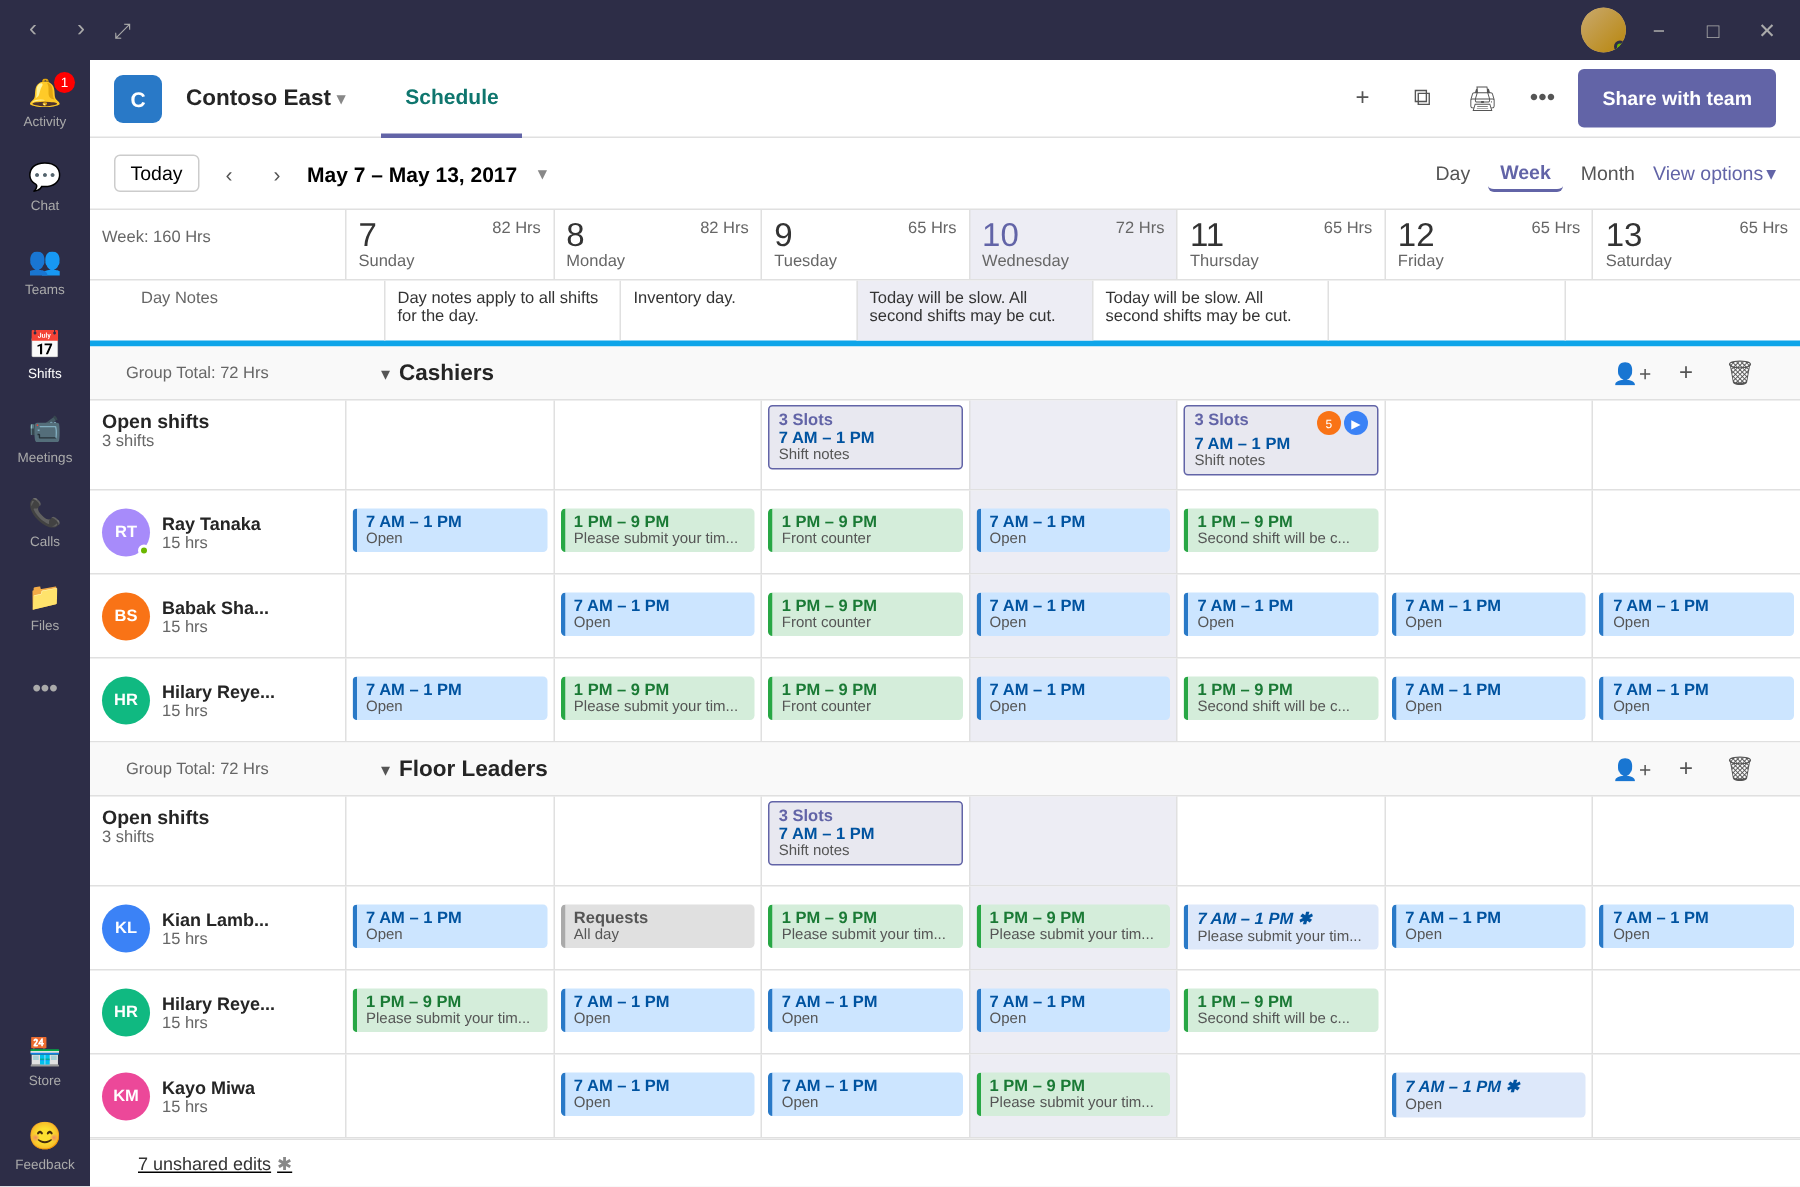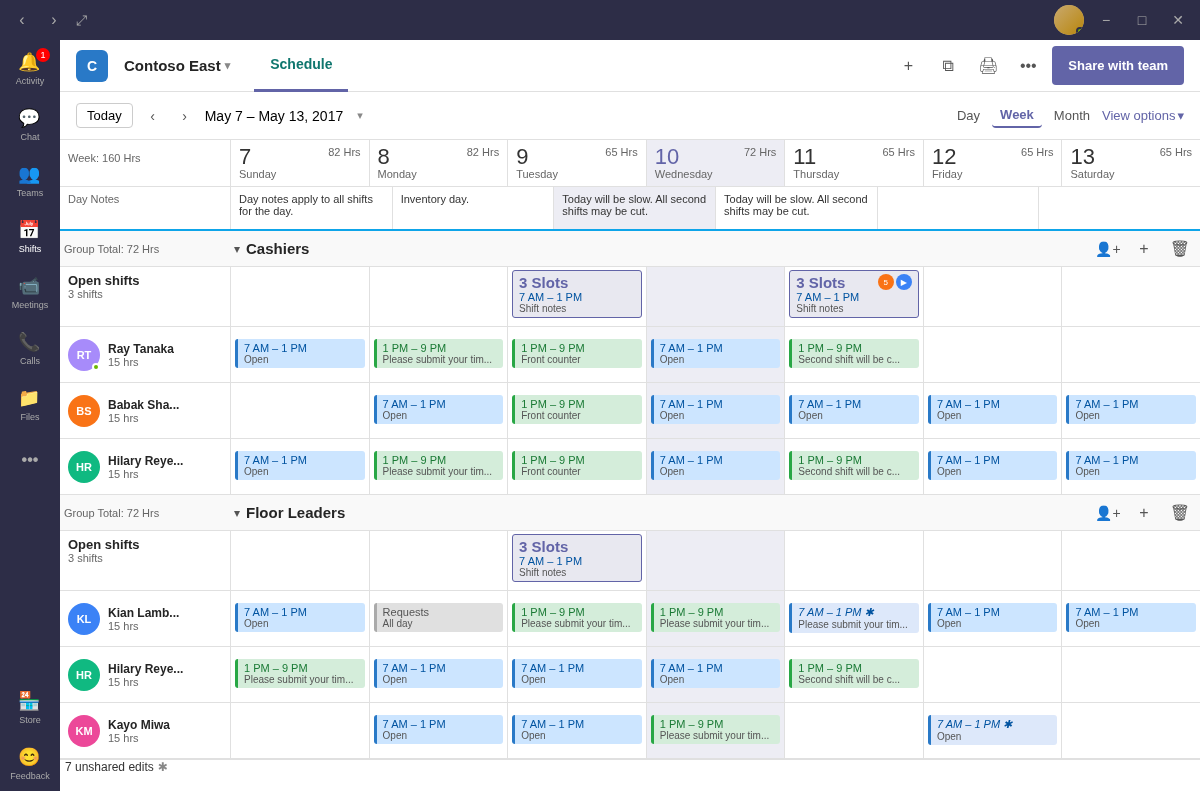--- a/index.html
+++ b/index.html
@@ -71,76 +71,76 @@
     .icon-btn { background: transparent; border: none; cursor: pointer; color: #555; font-size: 16px; width: 32px; height: 32px; display: flex; align-items: center; justify-content: center; border-radius: 4px; }
     .share-btn { background: #6264a7; color: white; border: none; border-radius: 4px; padding: 12px 16px; font-size: 13px; font-weight: 600; cursor: pointer; }
 
     
     .schedule-bar {
       height: 48px; background: #fff; display: flex; align-items: center;
       padding: 0 16px; gap: 8px; border-bottom: 1px solid #e0e0e0; flex-shrink: 0;
     }
     .today-btn { background: transparent; border: 1px solid #ccc; border-radius: 4px; padding: 4px 10px; font-size: 13px; cursor: pointer; }
     .nav-arrow { background: transparent; border: none; cursor: pointer; color: #555; font-size: 14px; width: 24px; height: 24px; display: flex; align-items: center; justify-content: center; }
-    .date-range { font-size: 14px; font-weight: 400; display: flex; align-items: center; gap: 14px; cursor: pointer; }
+    .date-range { font-size: 14px; font-weight: 700; display: flex; align-items: center; gap: 14px; cursor: pointer; }
     .date-range .chevron { color: #888; font-size: 11px; }
     .view-btns { margin-left: auto; display: flex; align-items: center; gap: 4px; }
     .view-btn { background: transparent; border: none; cursor: pointer; font-size: 13px; color: #555; padding: 4px 8px; border-radius: 4px; }
     .view-btn.active { color: #6264a7; font-weight: 600; border-bottom: 2px solid #6264a7; }
     .view-options-btn { background: transparent; border: none; cursor: pointer; font-size: 13px; color: #6264a7; display: flex; align-items: center; gap: 2px; }
 
     
     .calendar-container { flex: 1; overflow-y: auto; overflow-x: hidden; }
 
     .calendar-header { display: flex; border-bottom: 1px solid #e0e0e0; flex-shrink: 0; background: #fff; position: sticky; top: 0; z-index: 10; }
     .row-label-col { width: 170px; flex-shrink: 0; padding: 8px; }
     .week-hours { font-size: 11px; color: #666; }
     .day-col { flex: 1; border-left: 1px solid #e0e0e0; padding: 6px 8px; min-width: 0; }
     .day-col.today-col { background: #ededf4; }
     .day-num { font-size: 22px; color: #333; line-height: 1; }
     .day-col.today-col .day-num { color: #6264a7; }
     .day-name { font-size: 11px; color: #666; }
     .day-hrs { font-size: 11px; color: #666; float: right; }
 
-    .day-notes-row { display: flex; border-bottom: 2px solid #0ea5e9; min-height: 44px; }
+    .day-notes-row { display: flex; border-bottom: 4px solid #0ea5e9; min-height: 44px; padding-left: 26px; }
     .day-note-label { width: 170px; flex-shrink: 0; padding: 6px 8px; font-size: 11px; color: #666; }
     .day-note-cell { flex: 1; border-left: 1px solid #e0e0e0; padding: 6px 8px; font-size: 11px; color: #333; min-width: 0; }
     .day-note-cell.today-note { background: #ededf4; }
 
     
     .group-header-row {
       display: flex; align-items: center; background: #f9f9f9;
-      border-bottom: 1px solid #e0e0e0; height: 36px; padding: 0 4px;
+      border-bottom: 1px solid #e0e0e0; height: 36px; padding: 0 24px;
     }
     .group-total { font-size: 11px; color: #666; width: 170px; flex-shrink: 0; }
     .group-title-area { display: flex; align-items: center; gap: 6px; flex: 1; }
     .group-chevron { font-size: 12px; color: #555; cursor: pointer; }
     .group-name { font-size: 15px; font-weight: 600; color: #252525; }
     .group-actions { margin-left: auto; display: flex; gap: 4px; }
 
-    .shifts-row { display: flex; border-bottom: 1px solid #e0e0e0; min-height: 60px; justify-content: flex-end; }
+    .shifts-row { display: flex; border-bottom: 1px solid #e0e0e0; min-height: 60px; }
     .shifts-label-col { width: 170px; flex-shrink: 0; padding: 6px 8px; }
     .open-shifts-label { font-size: 13px; font-weight: 600; color: #252525; }
     .open-shifts-sub { font-size: 11px; color: #666; }
     .shift-cell { flex: 1; border-left: 1px solid #e0e0e0; padding: 3px 4px; min-width: 0; vertical-align: top; position: relative; }
     .shift-cell.today-shift { background: #ededf4; }
 
     
     .shift-block {
       border-radius: 3px; padding: 3px 6px; margin-bottom: 2px;
       font-size: 11px; cursor: pointer; overflow: hidden;
     }
     .shift-block.blue { background: #cce5ff; border-left: 3px solid #2979c7; }
     .shift-block.green { background: #d4edda; border-left: 3px solid #28a745; }
     .shift-block.purple-slot { background: #e8e8f0; border: 1px solid #6264a7; }
     .shift-block.gray { background: #e0e0e0; border-left: 3px solid #aaa; color: #555; }
-    .shift-time { font-weight: 400; color: #0053a0; font-size: 11px; }
+    .shift-time { font-weight: 700; color: #0053a0; font-size: 11px; }
     .shift-time.green-text { color: #1a7a35; }
     .shift-note { color: #555; font-size: 10px; }
-    .slot-count { font-size: 15px; color: #6264a7; font-weight: 600; }
+    .slot-count { font-size: 11px; color: #6264a7; font-weight: 600; }
 
     
     .person-row { display: flex; border-bottom: 1px solid #e0e0e0; min-height: 56px; align-items: stretch; }
     .person-col { width: 170px; flex-shrink: 0; padding: 6px 8px; display: flex; align-items: center; gap: 8px; }
     .person-avatar { width: 32px; height: 32px; border-radius: 50%; flex-shrink: 0; display: flex; align-items: center; justify-content: center; font-size: 11px; color: #fff; font-weight: bold; position: relative; }
     .person-online { width: 8px; height: 8px; background: #6bb700; border-radius: 50%; position: absolute; bottom: 0; right: 0; border: 2px solid #fff; }
     .person-info { min-width: 0; }
     .person-name { font-size: 12px; font-weight: 600; color: #252525; white-space: nowrap; overflow: hidden; text-overflow: ellipsis; }
     .person-hrs { font-size: 11px; color: #666; }
     .person-shift-cell { flex: 1; border-left: 1px solid #e0e0e0; padding: 3px 4px; min-width: 0; display: flex; flex-direction: column; justify-content: center; }
@@ -651,19 +651,19 @@
           <div class="shift-block blue" style="background:#dde8fa;border-left:3px solid #2979c7;">
             <div class="shift-time" style="color:#0053a0;font-style:italic;">7 AM – 1 PM ✱</div>
             <div class="shift-note">Open</div>
           </div>
         </div>
         <div class="person-shift-cell"></div>
       </div>
 
     </div>
 
-    <div style="height:32px;background:#fff;border-top:1px solid #e0e0e0;display:flex;align-items:flex-start;padding:0 5px;flex-shrink:0;">
+    <div style="height:32px;background:#fff;border-top:1px solid #e0e0e0;display:flex;align-items:center;padding:0 32px;flex-shrink:0;text-decoration:underline;">
       <span style="font-size:12px;color:#333;display:flex;align-items:center;gap:4px;">
         7 unshared edits <span style="color:#888;">✱</span>
       </span>
     </div>
   </div>
 </div>
 
 </body></html>

